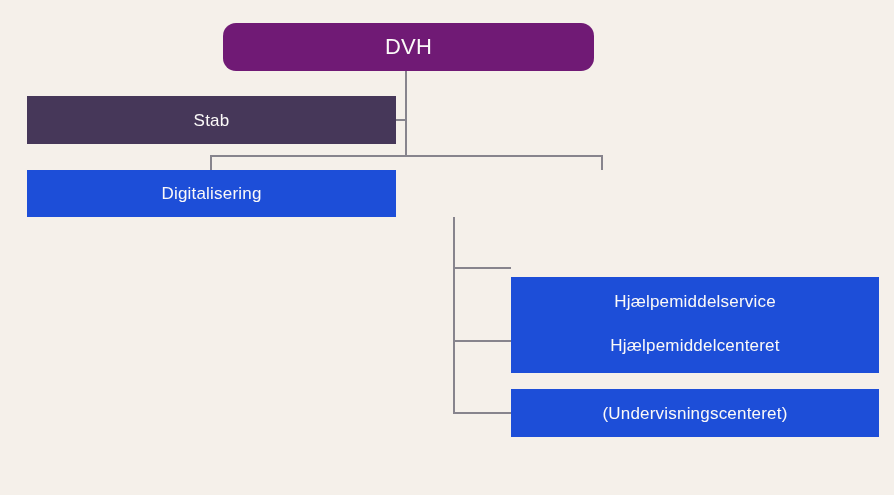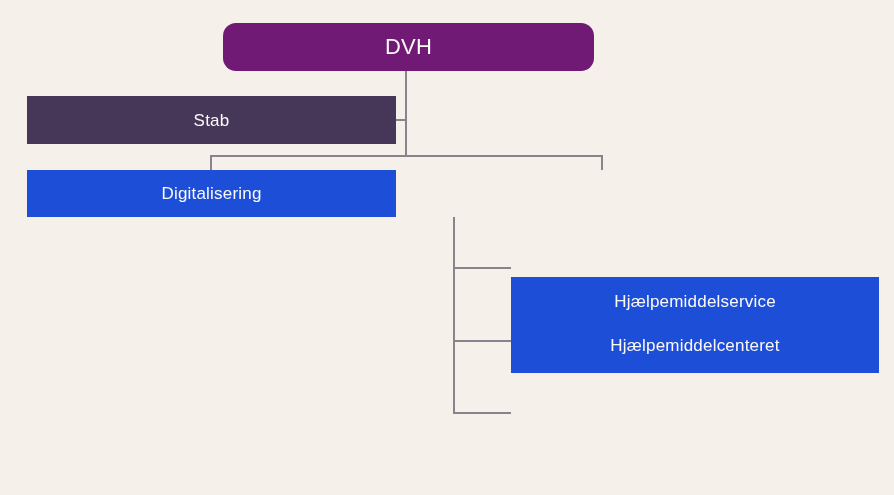--- a/index.html
+++ b/index.html
@@ -71,14 +71,15 @@
 
   <div class="node node-stab pos-stab">Stab</div>
 
   <div class="node node-unit pos-digital">Digitalisering</div>
 
 
   <div class="node node-unit pos-service">Hjælpemiddelservice</div>
 
   <div class="node node-unit pos-centeret">Hjælpemiddelcenteret</div>
 
+  <div class="node node-unit pos-undervisning">(Undervisningscenteret)</div>
 
 </div>
 
 </body></html>

